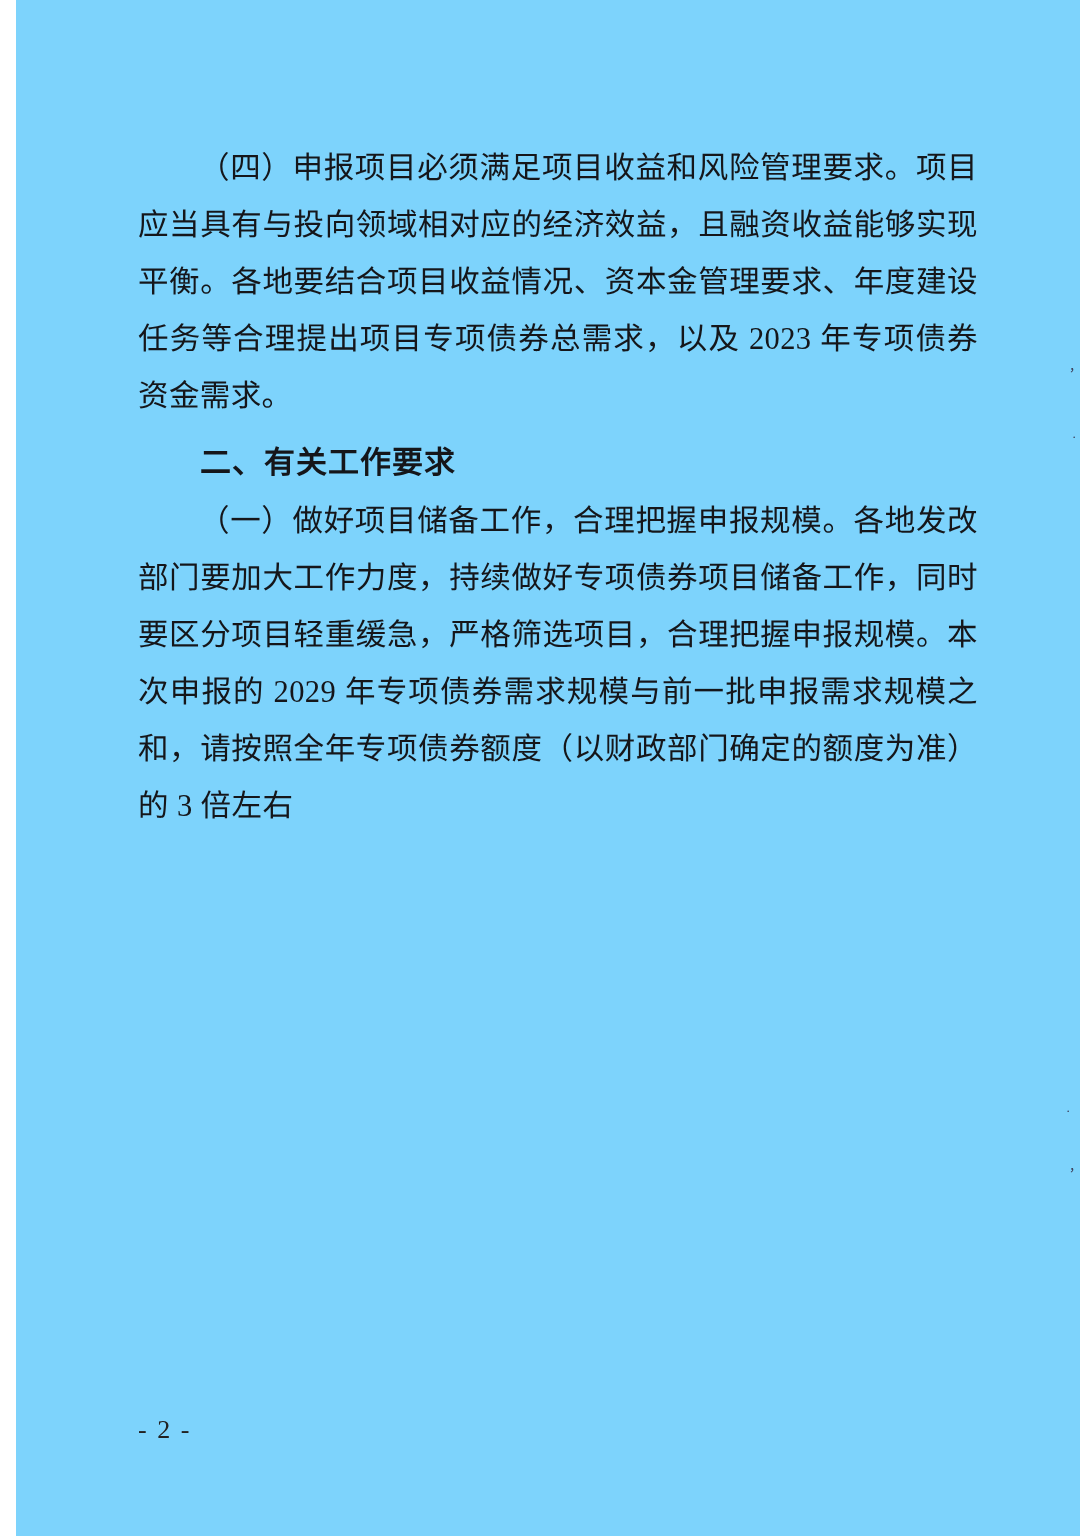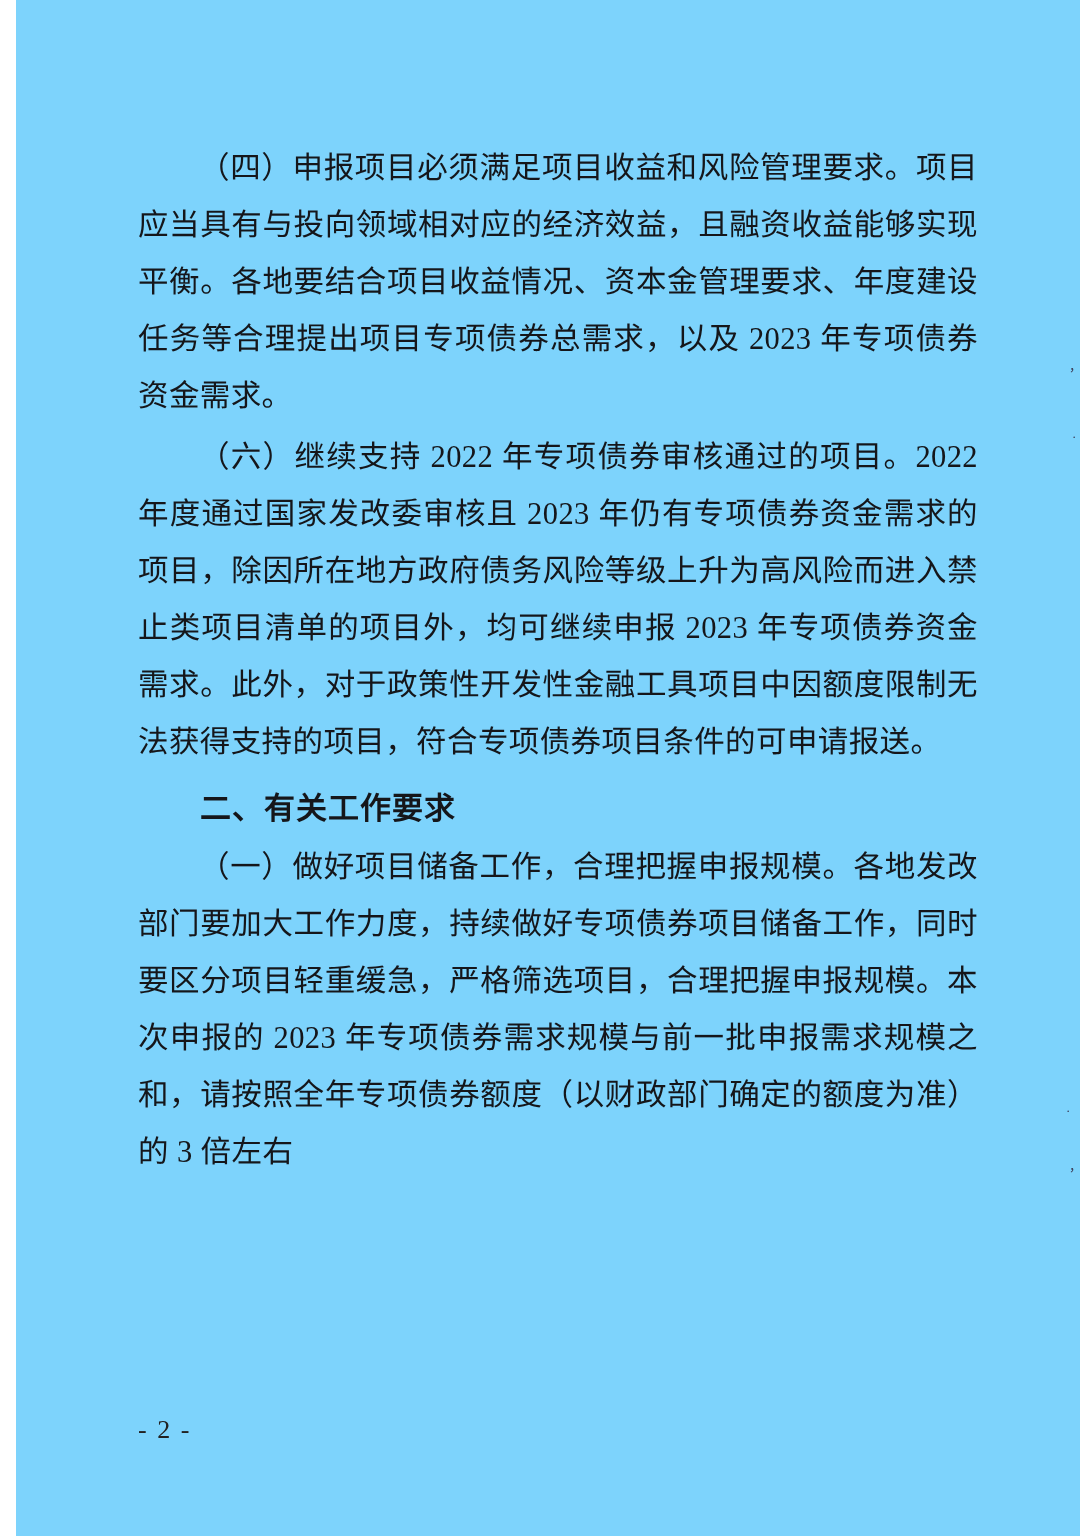--- a/index.html
+++ b/index.html
@@ -66,23 +66,22 @@
   .mark-3 { left: 1050px; top: 1104px; }
   .mark-4 { left: 1053px; top: 1160px; }
 </style>
 </head>
 <body>
 
 <div class="page">
 
   <div class="content">
     <p class="para">（四）申报项目必须满足项目收益和风险管理要求。项目应当具有与投向领域相对应的经济效益，且融资收益能够实现平衡。各地要结合项目收益情况、资本金管理要求、年度建设任务等合理提出项目专项债券总需求，以及 2023 年专项债券资金需求。</p>
-    <p class="para">（六）继续支持 2022 年专项债券审核通过的项目。2022 年度通过国家发改委审核且 2023 年仍有专项债券资金需求的项目，除因所在地方政府债务风险等级上升为高风险而进入禁止类项目清单的项目外，均可继续申报 2023 年专项债券资金需求。此外，对于政策性开发性金融工具项目中因额度限制无法获得支持的项目，符合专项债券项目条件的可申请报送。</p>
     <h2 class="section">二、有关工作要求</h2>
-    <p class="para">（一）做好项目储备工作，合理把握申报规模。各地发改部门要加大工作力度，持续做好专项债券项目储备工作，同时要区分项目轻重缓急，严格筛选项目，合理把握申报规模。本次申报的 2023 年专项债券需求规模与前一批申报需求规模之和，请按照全年专项债券额度（以财政部门确定的额度为准）的 3 倍左右</p>
+    <p class="para">（一）做好项目储备工作，合理把握申报规模。各地发改部门要加大工作力度，持续做好专项债券项目储备工作，同时要区分项目轻重缓急，严格筛选项目，合理把握申报规模。本次申报的 2029 年专项债券需求规模与前一批申报需求规模之和，请按照全年专项债券额度（以财政部门确定的额度为准）的 3 倍左右</p>
   </div>
 
   <div class="page-number">- 2 -</div>
 
   <div class="margin-mark mark-1">，</div>
   <div class="margin-mark mark-2">·</div>
   <div class="margin-mark mark-3">·</div>
   <div class="margin-mark mark-4">，</div>
 
 </div>

